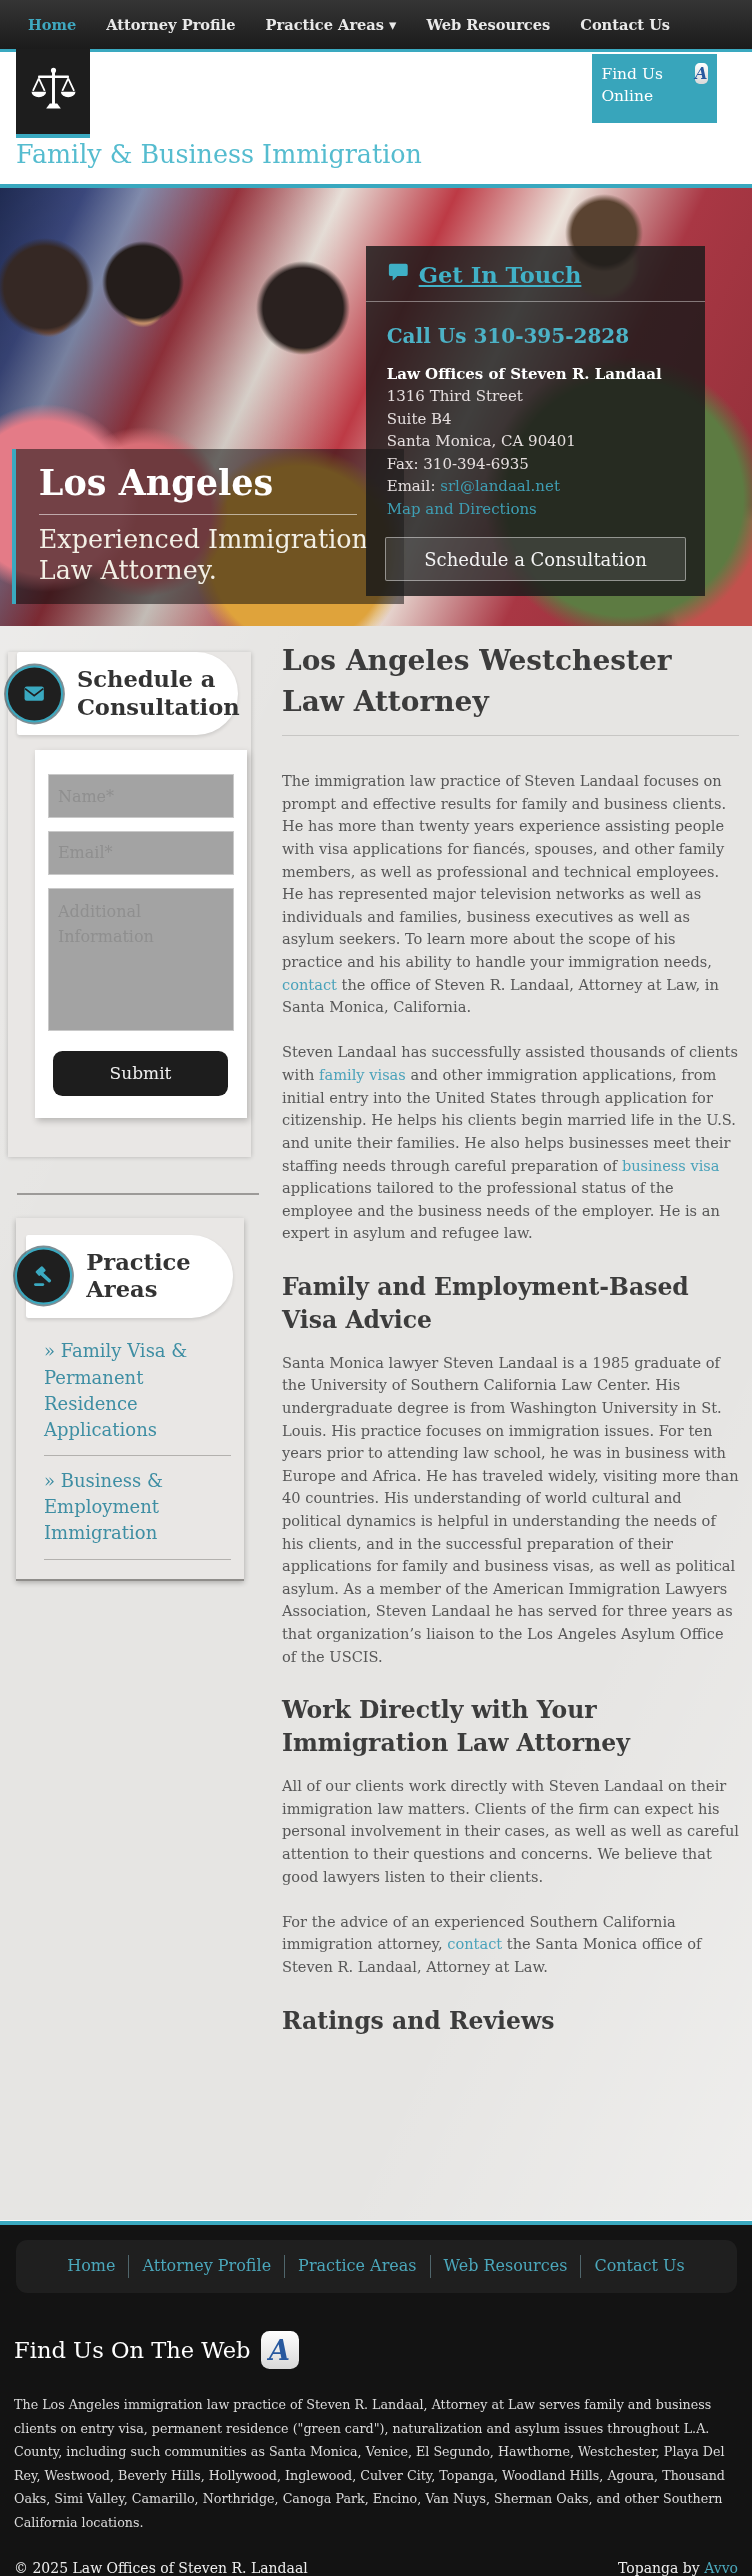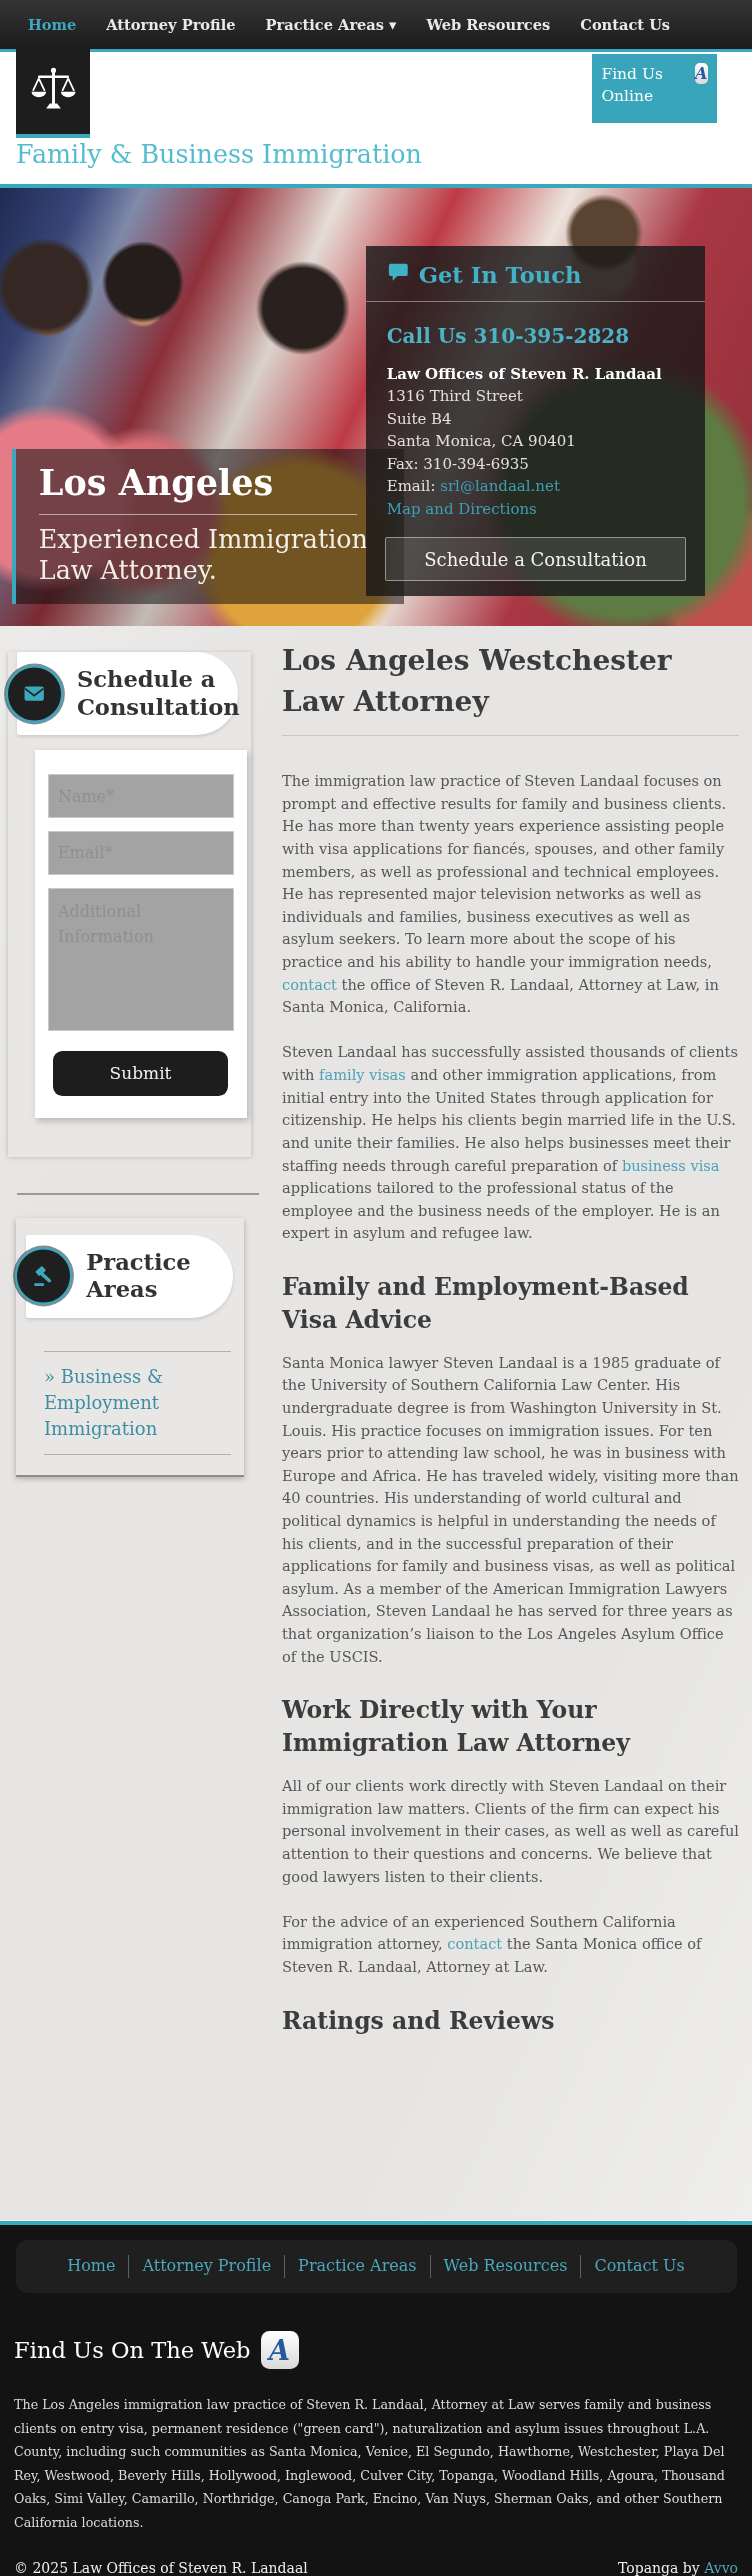--- a/index.html
+++ b/index.html
@@ -46,21 +46,21 @@
       linear-gradient(90deg,rgba(0,0,0,0.28),rgba(0,0,0,0) 45%),
       linear-gradient(115deg,#2c3c72 0%,#4a5a9c 9%,#9aa6cd 15%,#a33742 25%,#e7dfd8 36%,#bd3a45 48%,#ece4dc 60%,#a93744 74%,#8e2f38 100%);}
   .hero-caption{position:absolute;left:12.2px;top:261px;width:392px;box-sizing:border-box;
     background:rgba(12,12,12,0.52);border-left:4.7px solid #3aa9c0;padding:15px 19px 19px 22.6px;}
   .hero-city{font-size:35px;font-weight:bold;color:#ffffff;line-height:1.1;}
   .hero-cap-rule{border:none;border-top:0.9px solid rgba(255,255,255,0.55);margin:11.3px 0 9.4px;width:318px;}
   .hero-sub{font-size:25.4px;color:#f2efe5;line-height:1.2;width:338px;}
 
   .contact-panel{position:absolute;left:366px;top:58px;width:339px;height:350px;background:rgba(26,26,26,0.82);box-sizing:border-box;}
   .cp-head{display:flex;align-items:center;gap:9.4px;padding:15px 20.7px 12.2px;
-    border-bottom:0.9px solid rgba(255,255,255,0.4);color:#41b1c7;font-size:22.6px;font-weight:bold;}
+    border-bottom:0.9px solid rgba(255,255,255,0.4);color:#41b1c7;font-size:22.6px;font-weight:bold;text-decoration:underline;}
   .cp-body{padding:12.2px 20.7px 0;font-size:15px;color:#e5dede;line-height:1.5;}
   .cp-call{font-size:20px;font-weight:bold;color:#4cb2c6;margin:6.6px 0 12.2px;}
   .cp-firm{font-weight:bold;color:#ffffff;}
   .cp-link{color:#3e9eb3;}
   .cp-btn{position:absolute;left:19px;right:19px;bottom:15px;border:0.9px solid rgba(255,255,255,0.45);
     background:rgba(160,160,160,0.18);color:#f2f2f2;font-size:18px;text-align:center;padding:10.3px 0;border-radius:1.9px;}
 
   
   .content{position:absolute;top:626px;left:0;width:752px;height:1594px;background:#e6e5e3;
     background-image:linear-gradient(295deg,rgba(255,255,255,0.35) 0%,rgba(255,255,255,0) 28%),
@@ -222,20 +222,21 @@
           <span class="head-icon">
             <svg width="24.4" height="24.4" viewBox="0 0 24 24" fill="#3aa9c0">
               <rect x="5" y="3.5" width="9" height="6" rx="1.2" transform="rotate(-42 9.5 6.5)"></rect>
               <rect x="8" y="11" width="13" height="3.4" rx="1.7" transform="rotate(42 14.5 12.7)"></rect>
               <rect x="3" y="18.5" width="10" height="2.6" rx="1.3"></rect>
             </svg>
           </span>
           <span class="widget-title">Practice Areas</span>
         </div>
         <div class="pa-links">
+          <a class="pa-link">» Family Visa &amp; Permanent Residence Applications</a>
           <hr class="pa-sep">
           <a class="pa-link">» Business &amp; Employment Immigration</a>
           <hr class="pa-sep">
         </div>
       </div>
     </div>
 
     <div class="main">
       <h1>Los Angeles Westchester Law Attorney</h1>
       <hr class="h1-rule">

